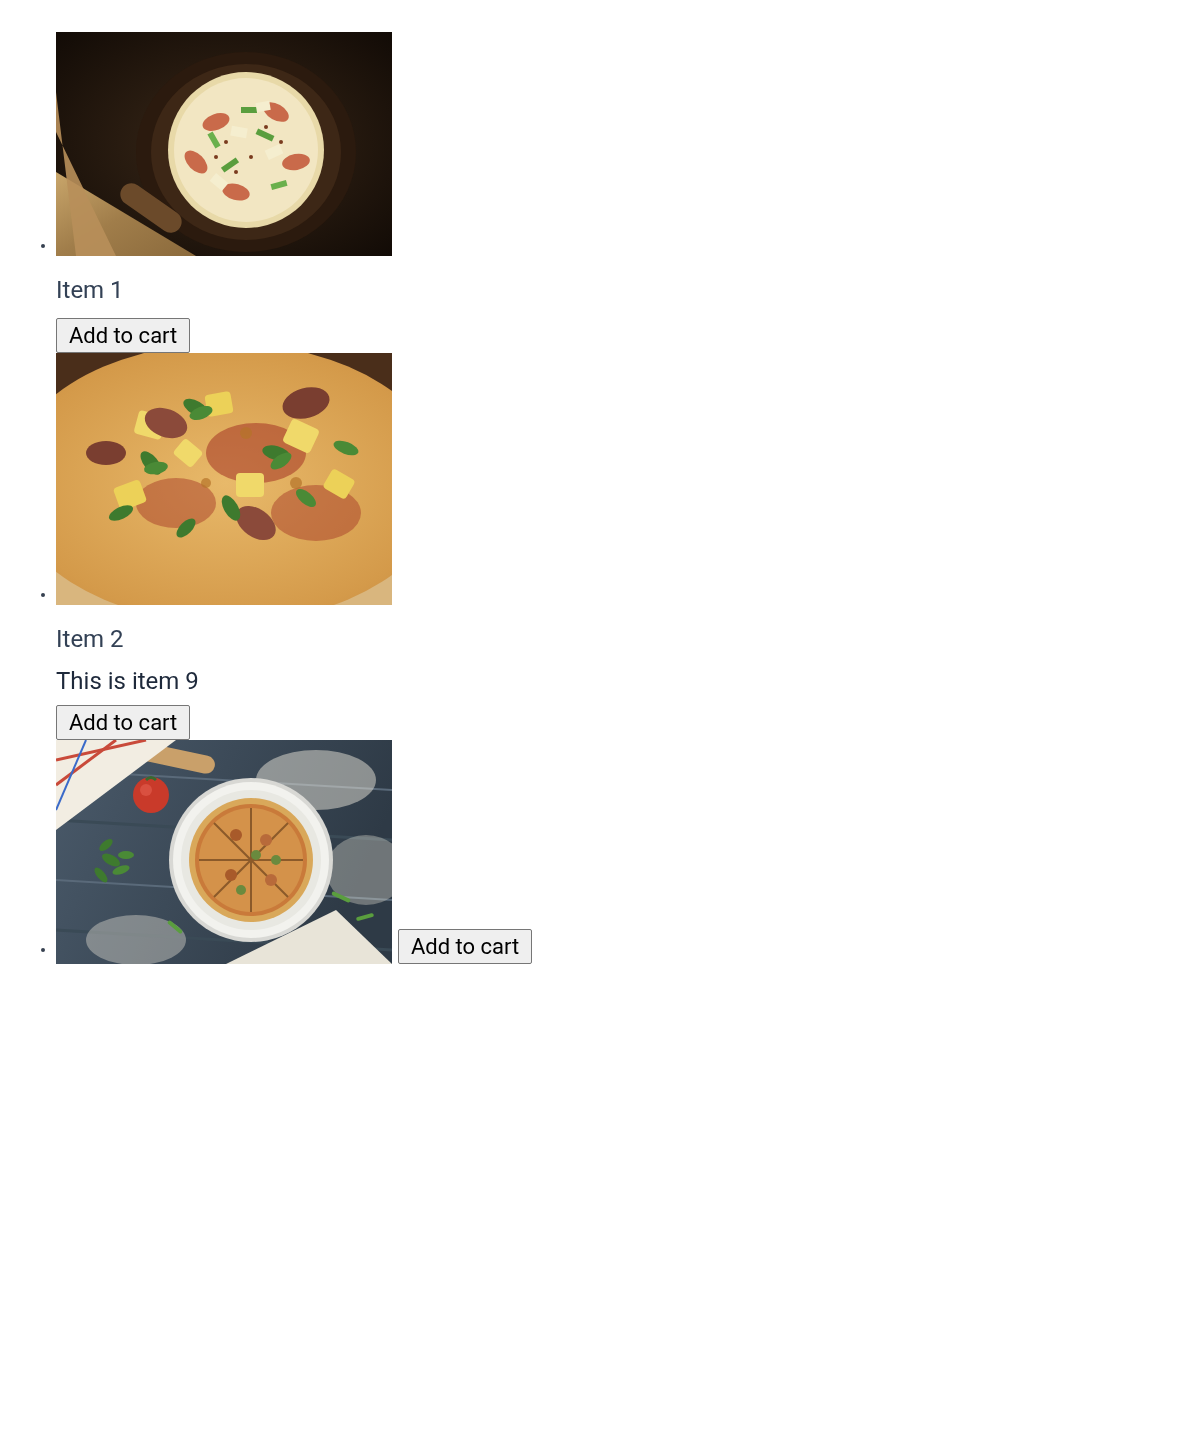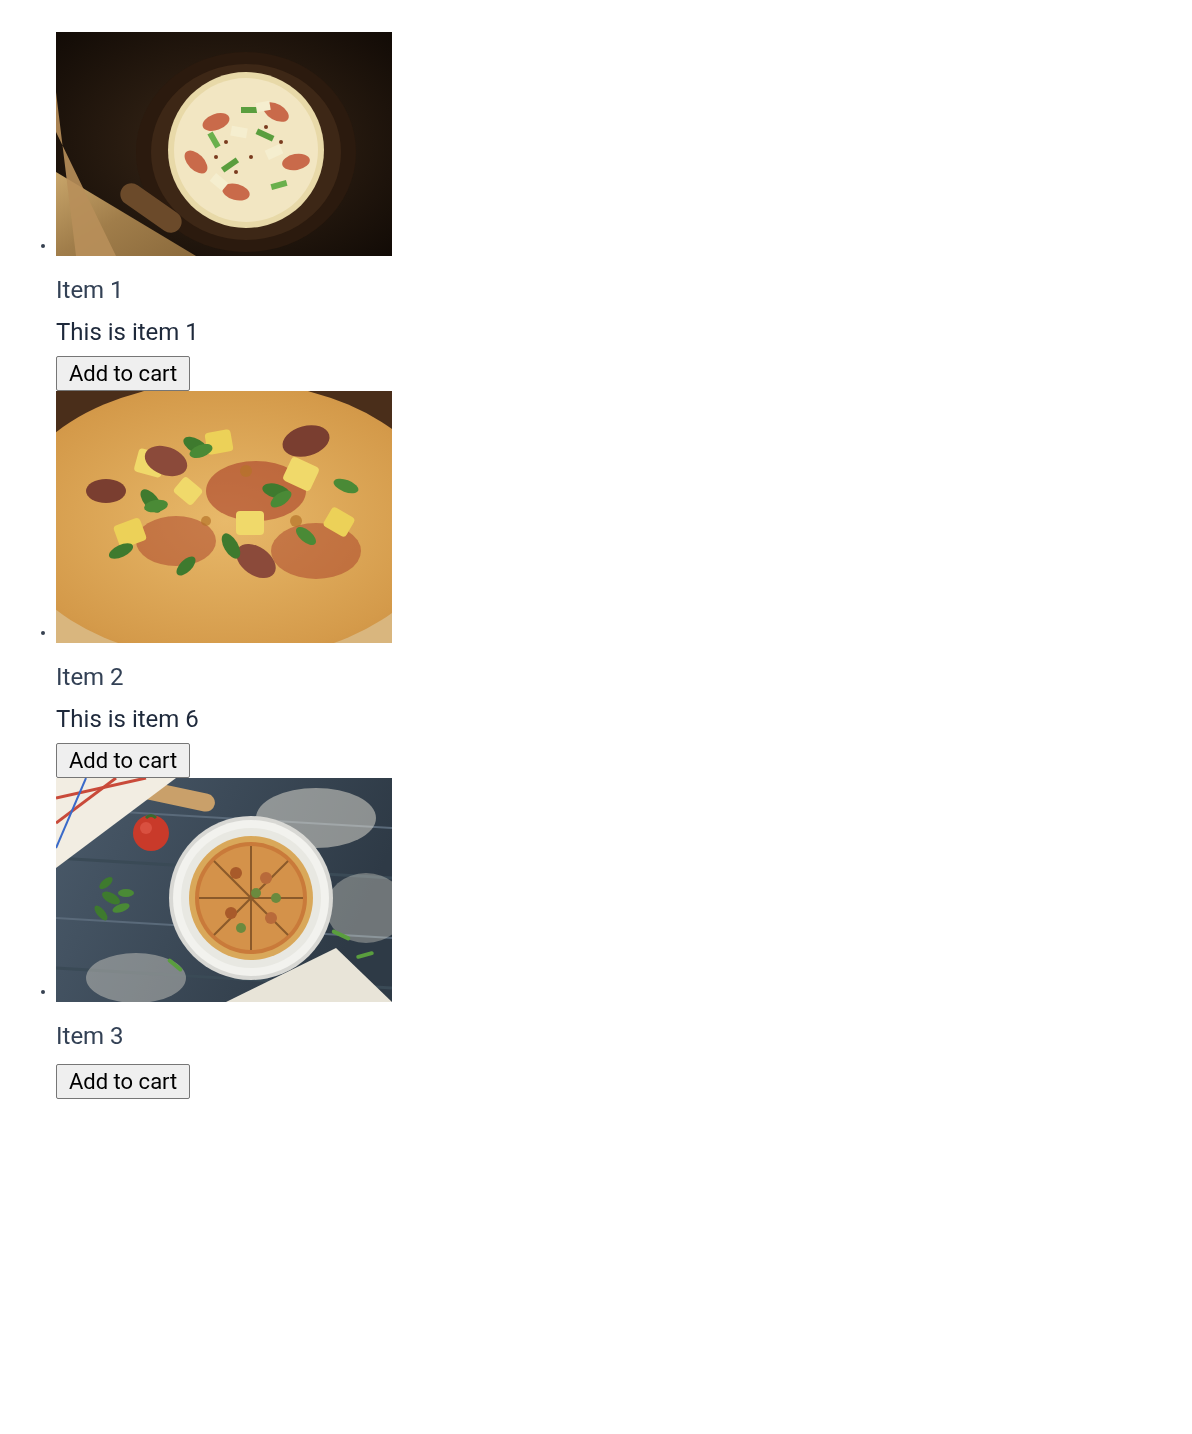--- a/index.html
+++ b/index.html
@@ -101,21 +101,20 @@
 
         <circle cx="170" cy="110" r="2" fill="#7a3b1e"></circle>
         <circle cx="195" cy="125" r="2" fill="#7a3b1e"></circle>
         <circle cx="210" cy="95" r="2" fill="#7a3b1e"></circle>
         <circle cx="180" cy="140" r="2" fill="#7a3b1e"></circle>
         <circle cx="160" cy="125" r="2" fill="#7a3b1e"></circle>
         <circle cx="225" cy="110" r="2" fill="#7a3b1e"></circle>
       </svg>
     </span>
     <div class="item-title">Item 1</div>
-    <div class="item-desc">This is item 1</div>
     <button class="add-cart">Add to cart</button>
   </li>
 
   <li>
     <span class="thumb" aria-label="hawaiian-pizza-closeup">
       <svg class="pizza" viewBox="0 0 336 252" xmlns="http://www.w3.org/2000/svg">
         <defs>
           <radialGradient id="cheese2" cx="50%" cy="50%" r="80%">
             <stop offset="0%" stop-color="#e8b96a"></stop>
             <stop offset="60%" stop-color="#d49a4a"></stop>
@@ -157,21 +156,21 @@
         <ellipse cx="65" cy="160" rx="13" ry="6" fill="#3e7a2e" transform="rotate(-25 65 160)"></ellipse>
         <ellipse cx="250" cy="145" rx="12" ry="6" fill="#4a8a36" transform="rotate(40 250 145)"></ellipse>
         <ellipse cx="130" cy="175" rx="12" ry="6" fill="#3e7a2e" transform="rotate(-45 130 175)"></ellipse>
 
         <circle cx="190" cy="80" r="6" fill="#b5732a" opacity="0.7"></circle>
         <circle cx="150" cy="130" r="5" fill="#b5732a" opacity="0.7"></circle>
         <circle cx="240" cy="130" r="6" fill="#b5732a" opacity="0.7"></circle>
       </svg>
     </span>
     <div class="item-title">Item 2</div>
-    <div class="item-desc">This is item 6</div>
+    <div class="item-desc">This is item 9</div>
     <button class="add-cart">Add to cart</button>
   </li>
 
   <li>
     <span class="thumb" aria-label="sliced-pizza-on-plate">
       <svg class="pizza" viewBox="0 0 336 224" xmlns="http://www.w3.org/2000/svg">
         <defs>
           <linearGradient id="wood3" x1="0" y1="0" x2="1" y2="0.3">
             <stop offset="0%" stop-color="#4a5a6a"></stop>
             <stop offset="100%" stop-color="#2e3a46"></stop>
@@ -226,17 +225,16 @@
         <circle cx="215" cy="140" r="6" fill="#b86a3a"></circle>
         <circle cx="200" cy="115" r="5" fill="#6a8a3e"></circle>
         <circle cx="185" cy="150" r="5" fill="#6a8a3e"></circle>
         <circle cx="220" cy="120" r="5" fill="#6a8a3e"></circle>
 
         <rect x="275" y="155" width="20" height="4" rx="2" fill="#5a9e3e" transform="rotate(25 285 157)"></rect>
         <rect x="300" y="175" width="18" height="4" rx="2" fill="#5a9e3e" transform="rotate(-15 309 177)"></rect>
         <rect x="110" y="185" width="18" height="4" rx="2" fill="#5a9e3e" transform="rotate(40 119 187)"></rect>
       </svg>
     </span>
-    <div class="item-title">Item 3</div>
     <button class="add-cart">Add to cart</button>
   </li>
 
 </ul>
 
 </body></html>

